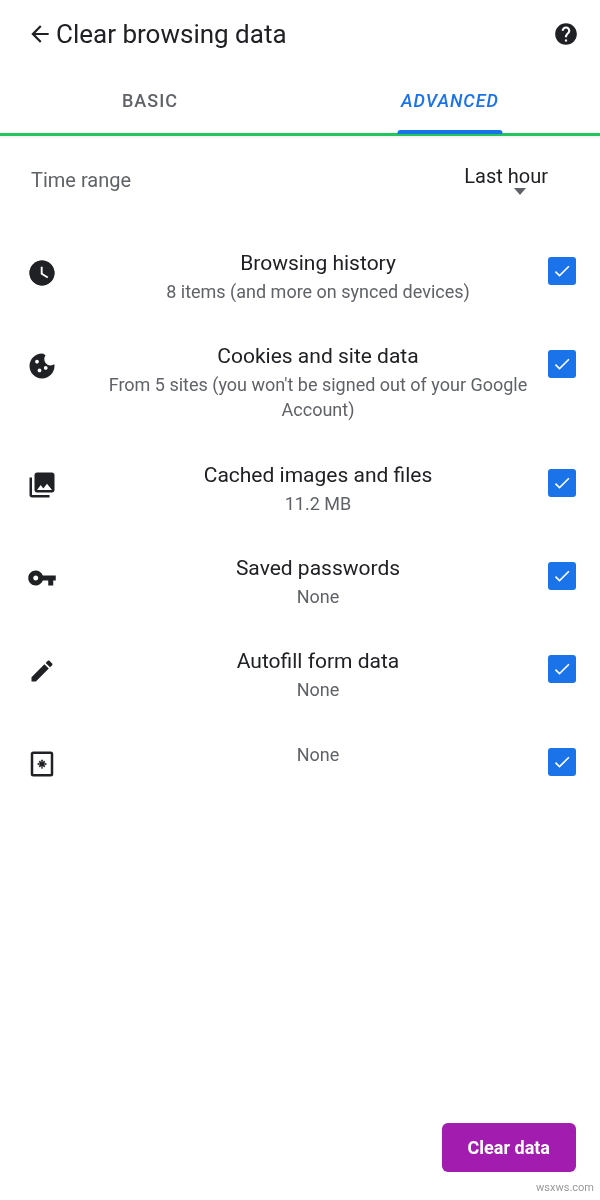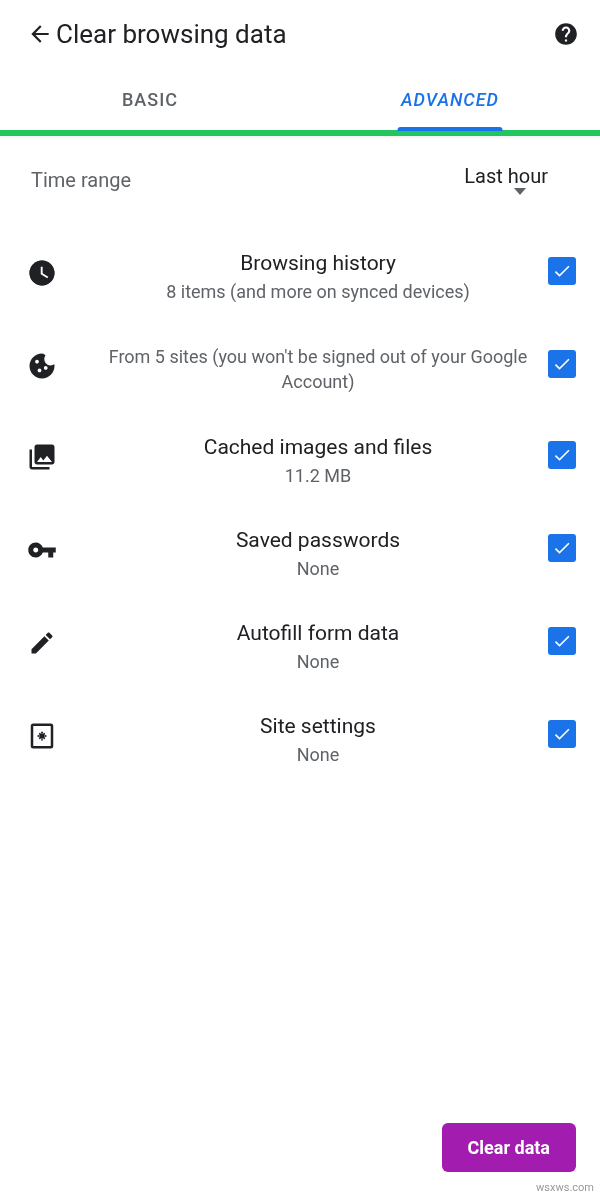--- a/index.html
+++ b/index.html
@@ -38,21 +38,21 @@
     .help-btn {
       width: 28px;
       height: 28px;
       display: flex;
       align-items: center;
       justify-content: center;
       cursor: pointer;
     }
     .tabs {
       display: flex;
-      border-bottom: 6px solid #22c55e;
+      border-bottom: 3px solid #22c55e;
       height: 68px;
       box-shadow: 0 2px 2px rgba(0,0,0,0.05);
     }
     .tab {
       flex: 1;
       display: flex;
       align-items: center;
       justify-content: center;
       font-size: 18px;
       font-weight: 500;
@@ -226,20 +226,21 @@
     </div>
   </div>
 
   <div class="list-item">
     <div class="list-icon">
       <svg width="30" height="30" viewBox="0 0 24 24" fill="#202124">
         <path d="M12 2C6.48 2 2 6.48 2 12s4.48 10 10 10 10-4.48 10-10c0-.49-.04-.97-.1-1.44-.93.63-2.06 1-3.28.94-2.56-.13-4.62-2.19-4.75-4.75-.06-1.22.31-2.35.94-3.28C14.34 3.04 13.17 2 12 2zm-4 8c-.83 0-1.5-.67-1.5-1.5S7.17 7 8 7s1.5.67 1.5 1.5S8.83 10 8 10zm2 7c-.83 0-1.5-.67-1.5-1.5S9.17 14 10 14s1.5.67 1.5 1.5S10.83 17 10 17zm5-2c-.83 0-1.5-.67-1.5-1.5s.67-1.5 1.5-1.5 1.5.67 1.5 1.5-.67 1.5-1.5 1.5z"></path>
       </svg>
     </div>
     <div class="list-text">
+      <div class="list-title">Cookies and site data</div>
       <div class="list-subtitle">From 5 sites (you won't be signed out of your Google Account)</div>
     </div>
     <div class="checkbox">
       <svg width="20" height="20" viewBox="0 0 24 24" fill="#fff">
         <path d="M9 16.17L4.83 12l-1.42 1.41L9 19 21 7l-1.41-1.41z"></path>
       </svg>
     </div>
   </div>
 
   <div class="list-item">
@@ -295,21 +296,20 @@
 
   <div class="list-item">
     <div class="list-icon">
       <svg width="30" height="30" viewBox="0 0 24 24" fill="none" stroke="#202124" stroke-width="2">
         <rect x="4" y="3" width="16" height="18" rx="1" fill="none"></rect>
         <circle cx="12" cy="12" r="2.2" fill="#202124" stroke="none"></circle>
         <path d="M12 8.5v1 M12 14.5v1 M8.5 12h1 M14.5 12h1 M9.8 9.8l.7.7 M13.5 13.5l.7.7 M14.2 9.8l-.7.7 M10.5 13.5l-.7.7" stroke="#202124" stroke-width="1.5"></path>
       </svg>
     </div>
     <div class="list-text">
-      <div class="list-title">Site settings</div>
       <div class="list-subtitle">None</div>
     </div>
     <div class="checkbox">
       <svg width="20" height="20" viewBox="0 0 24 24" fill="#fff">
         <path d="M9 16.17L4.83 12l-1.42 1.41L9 19 21 7l-1.41-1.41z"></path>
       </svg>
     </div>
   </div>
 
 </div>

